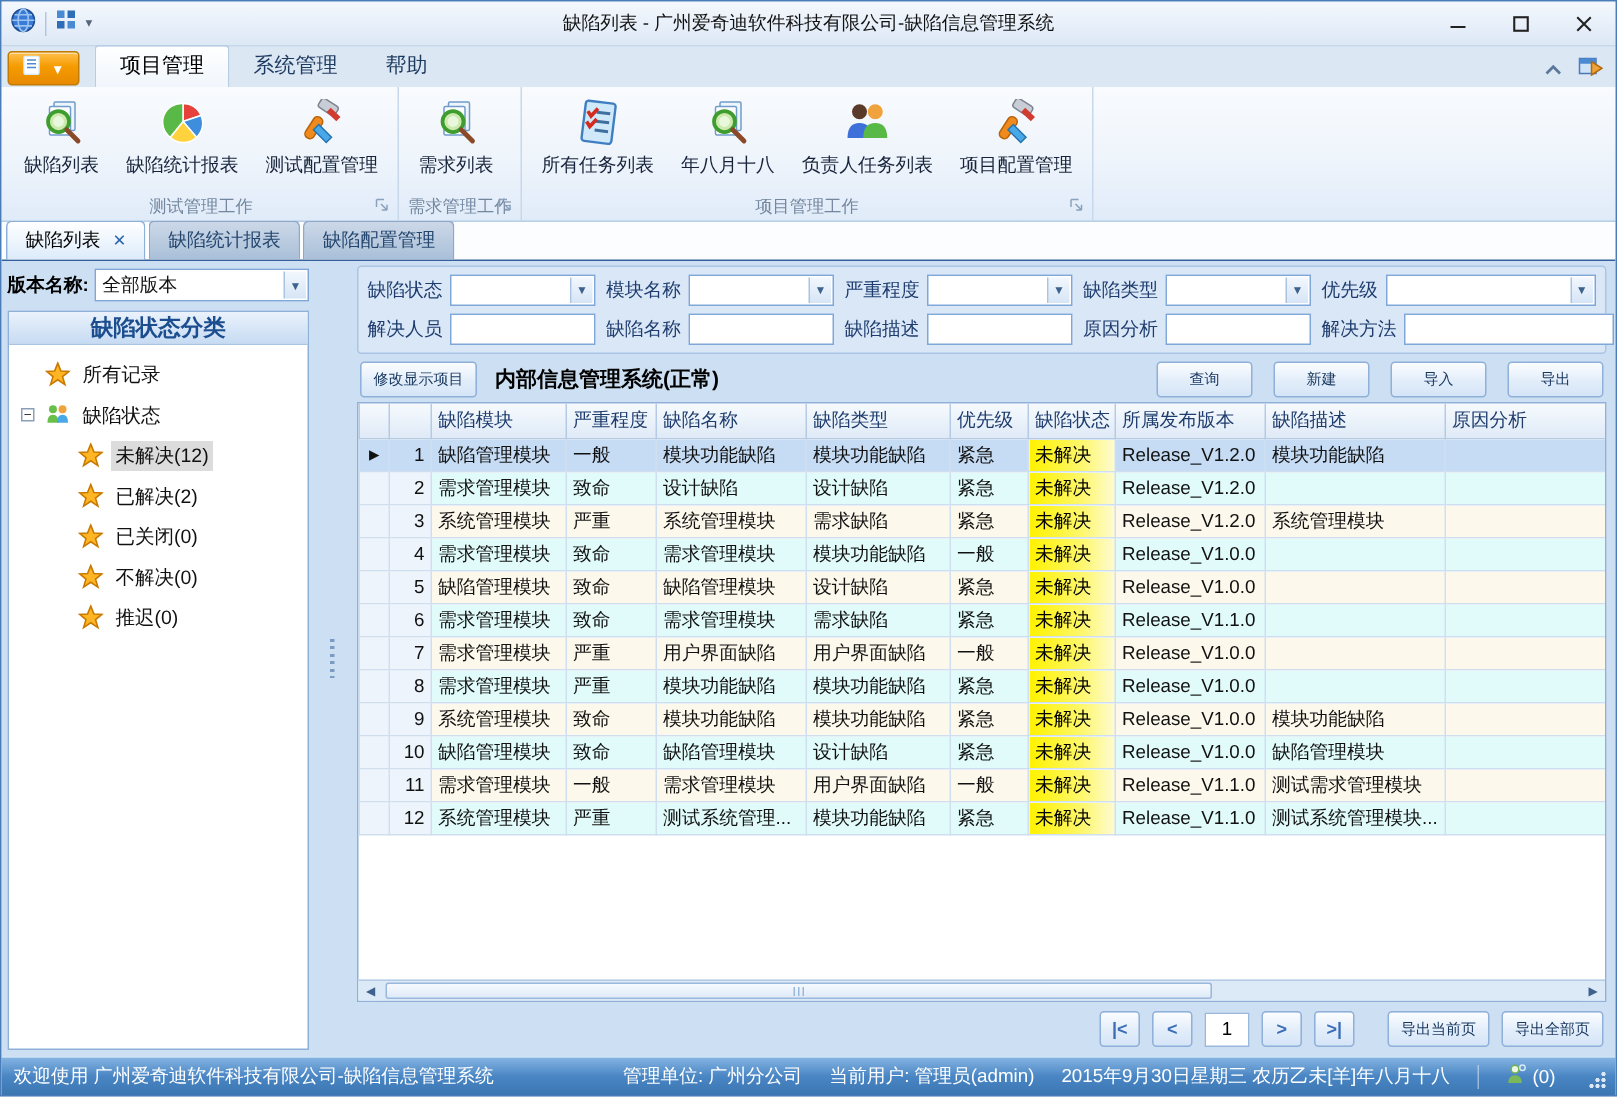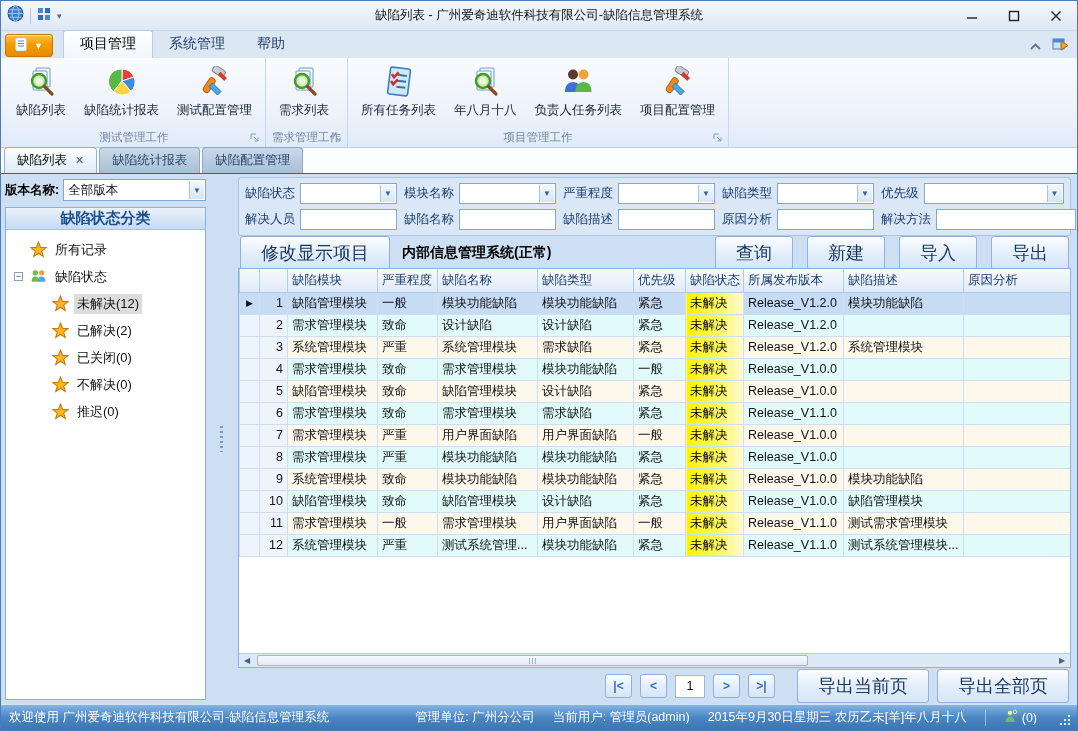--- a/index.html
+++ b/index.html
@@ -64,21 +64,21 @@
   .filter-panel { background:#d9e7f7; border:1px solid #aac6e4; border-radius:3px; padding:5px 6px; display:flex; flex-direction:column; gap:5px; }
   .frow { display:flex; align-items:center; gap:7px; }
   .fcell { display:flex; align-items:center; gap:5px; }
   .fcell .flabel { font-size:12.5px; color:#1e3c6e; white-space:nowrap; }
   .fcombo { width:97px; height:21px; }
   .fcombo.wide { width:140px; }
   .ftext { width:97px; height:21px; border:1px solid #7fa8d9; background:#fff; font-size:12px; padding:0 3px; font-family:inherit; }
   .ftext.wide { width:140px; }
 
   .toolbar { height:32px; flex:0 0 32px; display:flex; align-items:center; gap:12px; padding:2px 2px 0; }
-  .btn { background:linear-gradient(#fbfdff,#e2edfa 55%,#d5e5f7); border:1px solid #8fb0d8; border-radius:3px; color:#16365e; font-size:18px; padding:4px 20px; white-space:nowrap; font-family:inherit; }
+  .btn { background:linear-gradient(#fbfdff,#e2edfa 55%,#d5e5f7); border:1px solid #8fb0d8; border-radius:3px; color:#16365e; font-size:10px; padding:4px 8px; white-space:nowrap; font-family:inherit; }
   .proj-label { font-size:14px; font-weight:bold; color:#000; }
   .tb-spacer { flex:1; }
   .toolbar .btn.act { min-width:64px; text-align:center; }
 
   .grid-frame { flex:1; border:1px solid #8fb0d8; background:#fff; display:flex; flex-direction:column; min-height:0; }
   .grid-clip { flex:1; overflow:hidden; }
   table.grid { border-collapse:collapse; table-layout:fixed; width:880px; font-size:12.5px; }
   .grid th { height:23px; background:linear-gradient(#f6fafd,#dfeaf7); border:1px solid #b5cbe5; border-top:none; color:#1e3c6e; font-weight:normal; text-align:left; padding:0 4px; overflow:hidden; white-space:nowrap; }
   .grid td { height:22px; border:1px solid #cfdff0; padding:0 4px; overflow:hidden; white-space:nowrap; color:#111; }
   .grid td.c-sel { background:#eef4fc; text-align:center; padding:0; font-size:9px; }

